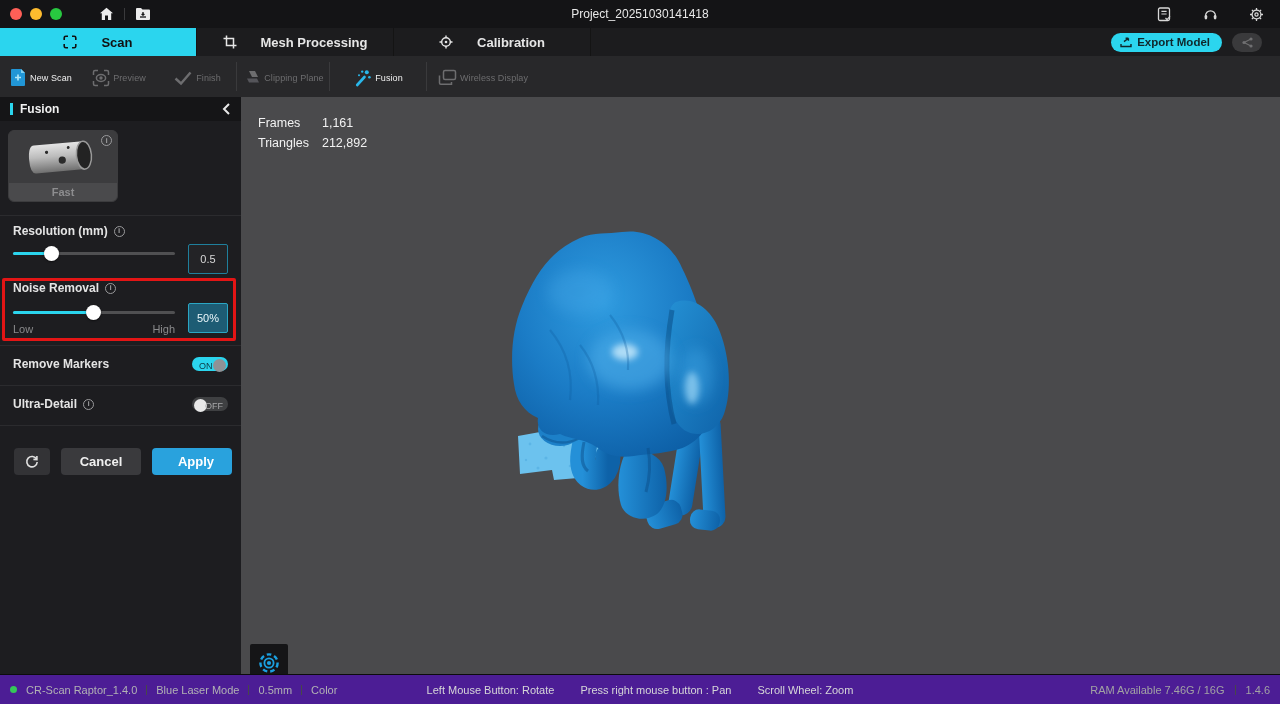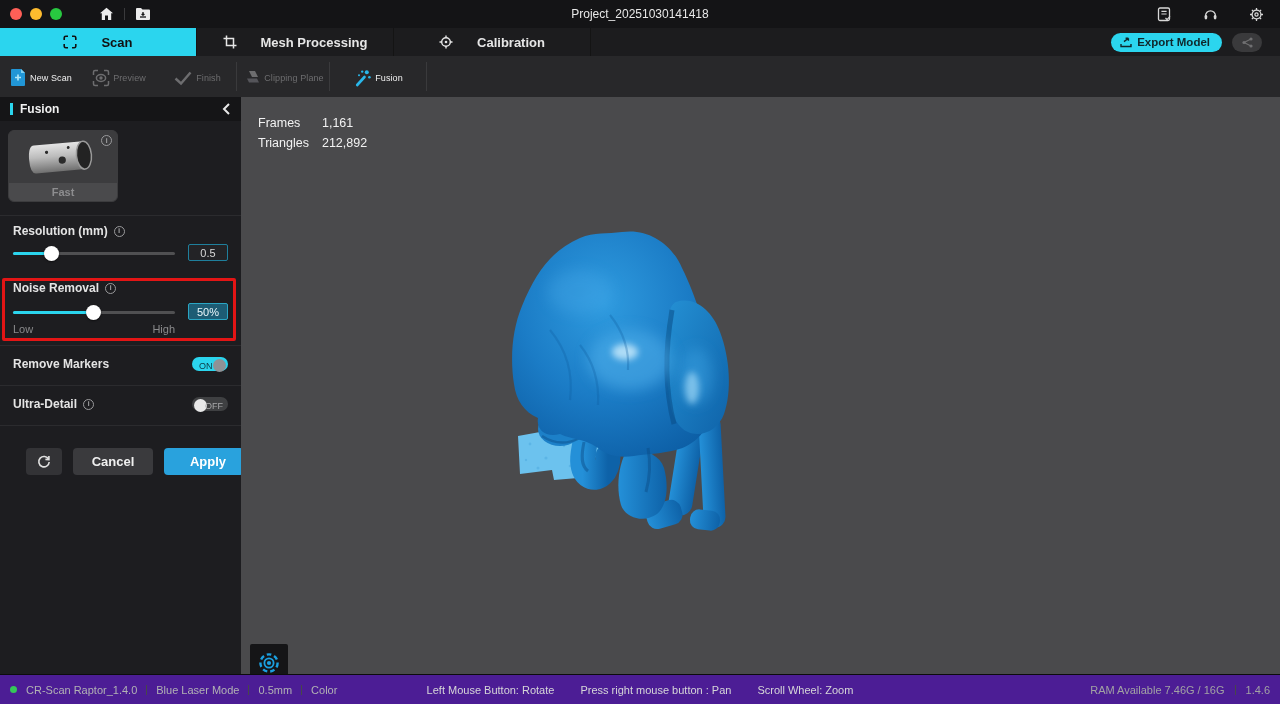--- a/index.html
+++ b/index.html
@@ -62,37 +62,37 @@
   .info { display:inline-flex; width:11px; height:11px; border:1px solid #9a9a9c; border-radius:50%;
           align-items:center; justify-content:center; color:#9a9a9c; font-size:8px; font-weight:700; line-height:1; }
   .info::after { content:"i"; }
 
   .divider { position:absolute; left:0; width:241px; height:1px; background:#2b2b2e; }
 
   .sec-label { position:absolute; left:13px; display:flex; align-items:center; gap:6px; color:#e4e4e4; font-size:12px; font-weight:700; }
   .slider { position:absolute; left:13px; width:162px; height:3px; border-radius:2px; background:#505052; }
   .slider .fill { position:relative; height:3px; border-radius:2px; background:#2bd5ee; }
   .slider .knob { position:absolute; right:-7px; top:-6px; width:15px; height:15px; border-radius:50%; background:#fff; box-shadow:0 1px 2px rgba(0,0,0,.5); }
-  .valbox { position:absolute; left:188px; width:40px; height:17px; border:1px solid #1f7f9c; border-radius:2px;
+  .valbox { position:absolute; left:188px; width:40px; height:30px; border:1px solid #1f7f9c; border-radius:2px;
             display:flex; align-items:center; justify-content:center; font-size:11px; color:#d8d8d8; background:#232326; }
   .valbox.filled { background:#1d5c74; border-color:#2aa6c4; color:#eaf6fa; }
   .lowhigh { position:absolute; left:13px; width:162px; display:flex; justify-content:space-between; color:#8a8a8c; font-size:11px; }
   .redbox { position:absolute; left:2px; top:181px; width:234px; height:63px; border:3px solid #e31515; border-radius:2px; pointer-events:none; }
 
   .toggle-row { position:absolute; left:13px; width:215px; display:flex; align-items:center; justify-content:space-between; }
   .toggle-row .tr-label { display:flex; align-items:center; gap:6px; color:#e4e4e4; font-size:12px; font-weight:700; }
   .switch { position:relative; width:36px; height:14px; border-radius:9px; font-size:9px; font-weight:400; }
   .switch.on { background:#2bd5ee; }
   .switch.on .sw-text { position:absolute; left:7px; top:4px; color:#0c3a44; }
   .switch.on .sw-knob { position:absolute; right:2px; top:2px; width:13px; height:13px; border-radius:50%; background:#8f9296; }
   .switch.off { background:#3f4042; }
   .switch.off .sw-text { position:absolute; right:5px; top:4px; color:#a8a8aa; }
   .switch.off .sw-knob { position:absolute; left:2px; top:2px; width:13px; height:13px; border-radius:50%; background:#e8e8e8; }
 
-  .btn-row { position:absolute; left:14px; top:351px; display:flex; gap:11px;margin-left:12px; }
+  .btn-row { position:absolute; left:14px; top:351px; display:flex; gap:11px; }
   .btn { height:27px; border-radius:4px; display:flex; align-items:center; justify-content:center; font-size:13px; font-weight:700; }
   .btn.reset { width:36px; background:#333336; }
   .btn.cancel { width:80px; background:#3a3a3d; color:#f0f0f0; }
   .btn.apply { width:80px; background:#29a2dd; color:#fff; }
 
   
   .viewport { position:relative; flex:1 1 auto; background:#4a4a4c; overflow:hidden; }
   .stats { position:absolute; left:17px; top:19px; display:grid; grid-template-columns:auto auto; column-gap:13px; row-gap:6px;
            color:#f2f2f2; font-size:12.5px; }
   .locate-btn { position:absolute; left:9px; top:547px; width:38px; height:38px; background:#151517; border-radius:2px;
@@ -254,20 +254,29 @@
       <svg width="19" height="18" viewBox="0 0 19 18">
         <path d="M4.2 16 L11.5 8" stroke="#29b7ea" stroke-width="2.6" stroke-linecap="round"></path>
         <circle cx="13.8" cy="3.2" r="2" fill="#29b7ea"></circle>
         <circle cx="9.2" cy="2.6" r="1.2" fill="#29b7ea"></circle>
         <circle cx="16.4" cy="8.2" r="1.3" fill="#29b7ea"></circle>
         <circle cx="6" cy="6.2" r="1" fill="#29b7ea"></circle>
       </svg>
       <span class="tlabel">Fusion</span>
     </div>
     <div class="tsep"></div>
+    <div class="tool disabled w114">
+      <svg width="19" height="17" viewBox="0 0 19 17">
+        <g stroke="#6d6d6f" stroke-width="1.5" fill="none">
+          <rect x="5.5" y="1.5" width="12" height="9" rx="1.5"></rect>
+          <path d="M1.5 6.5 V14 Q1.5 15.2 2.7 15.2 H13.5 V13"></path>
+        </g>
+      </svg>
+      <span class="tlabel">Wireless Display</span>
+    </div>
   </div>
 
   <div class="main">
 
     <aside class="panel">
       <div class="panel-header">
         <span class="accent"></span>
         <span class="panel-title">Fusion</span>
         <span class="collapse">
           <svg width="9" height="12" viewBox="0 0 9 12">

